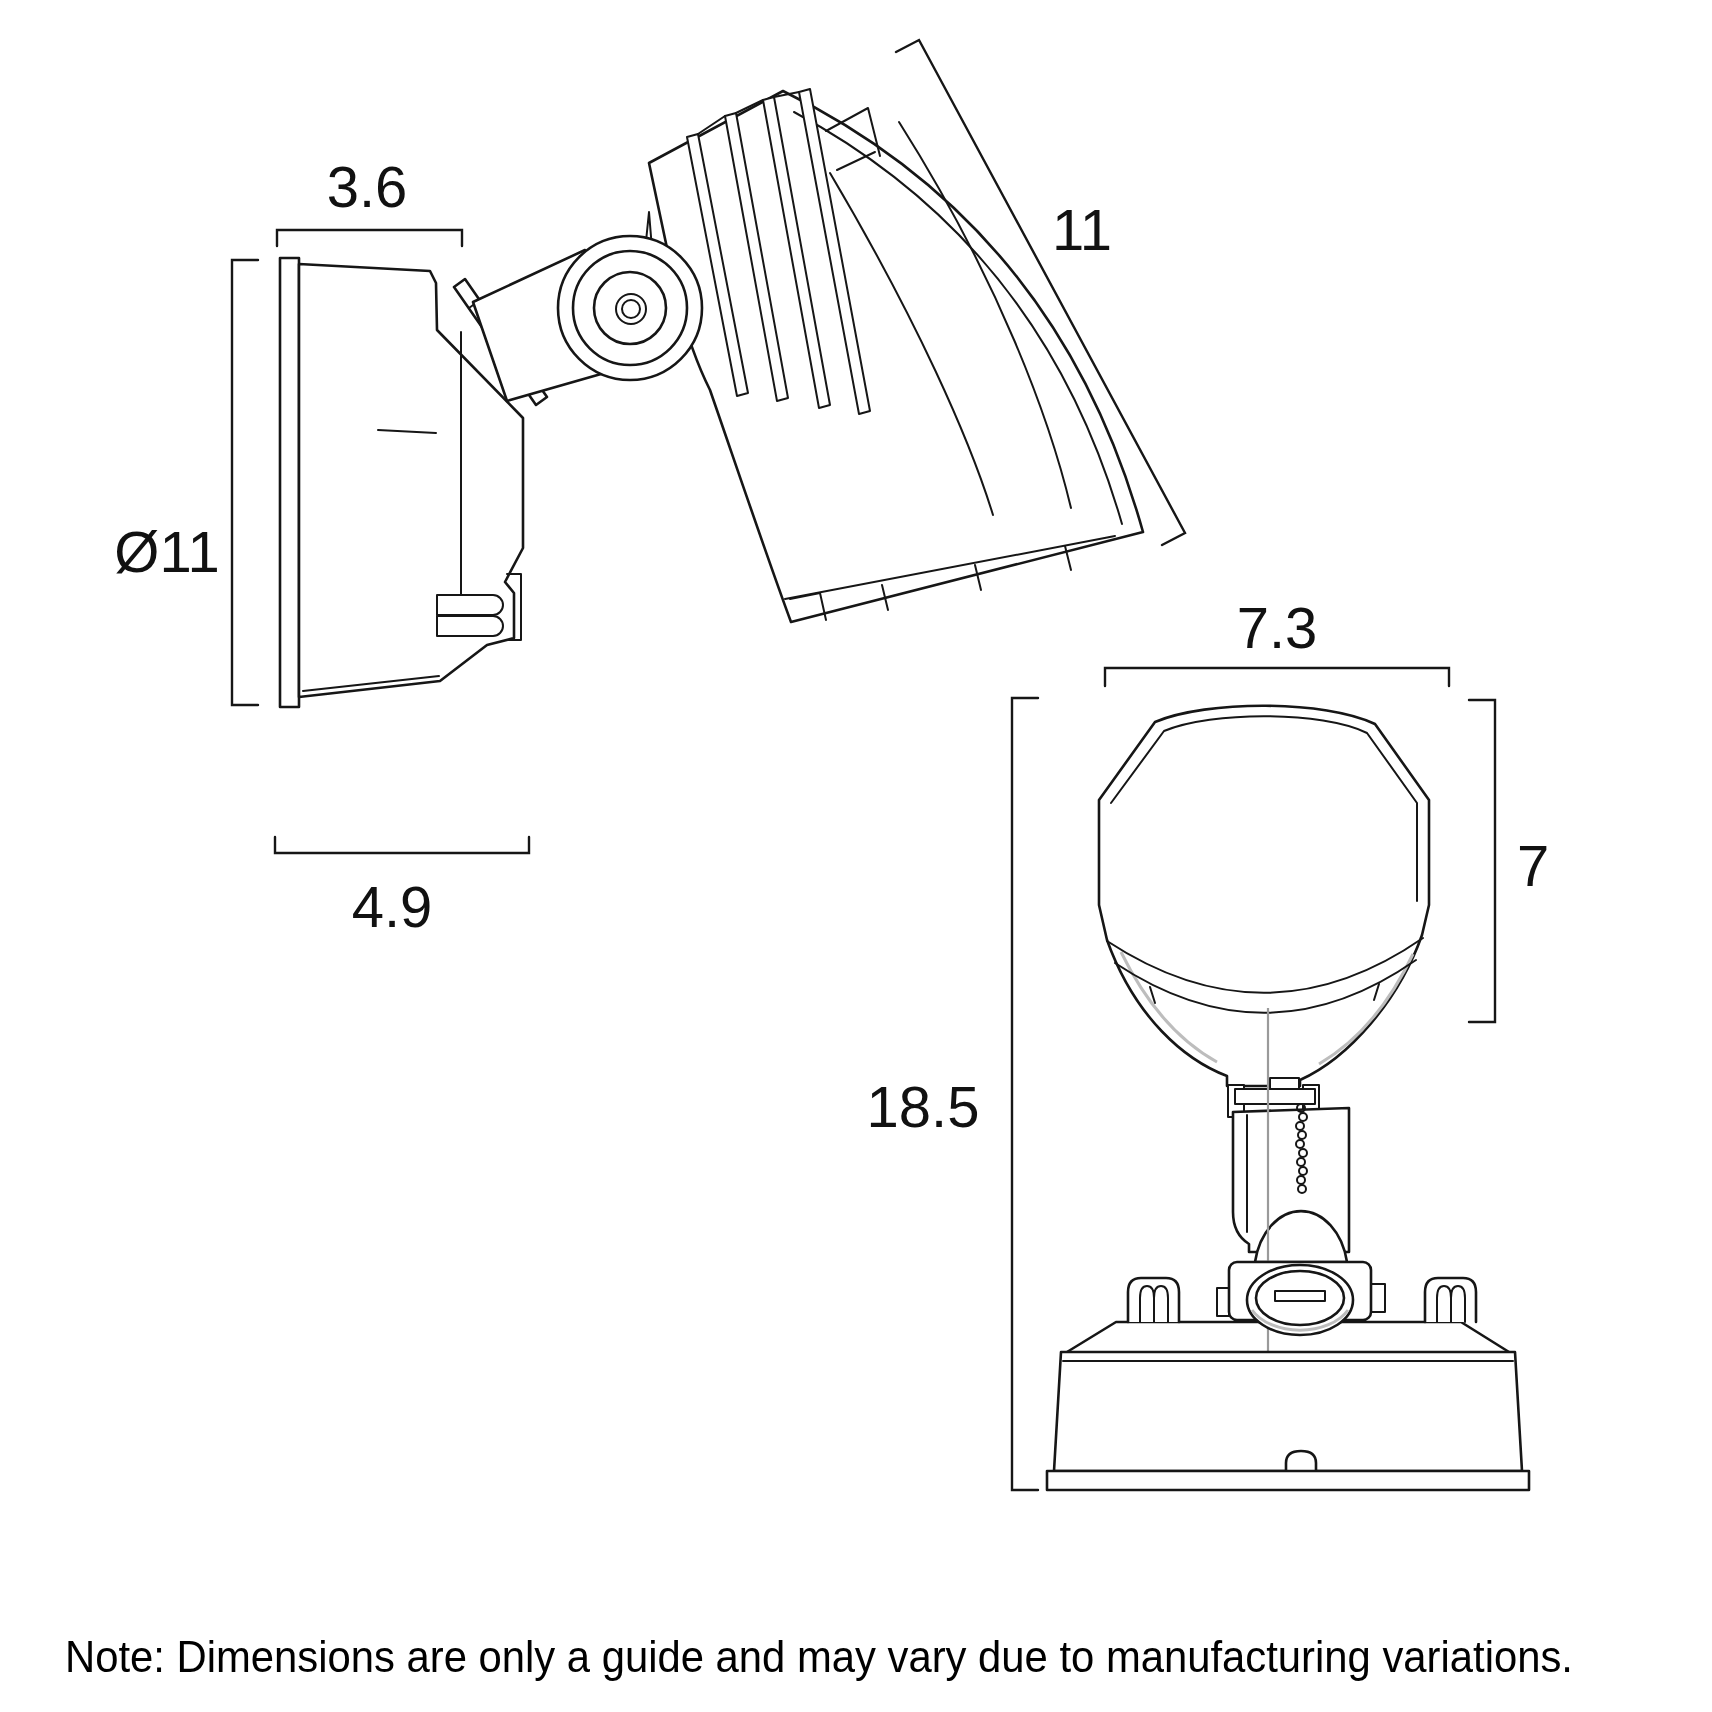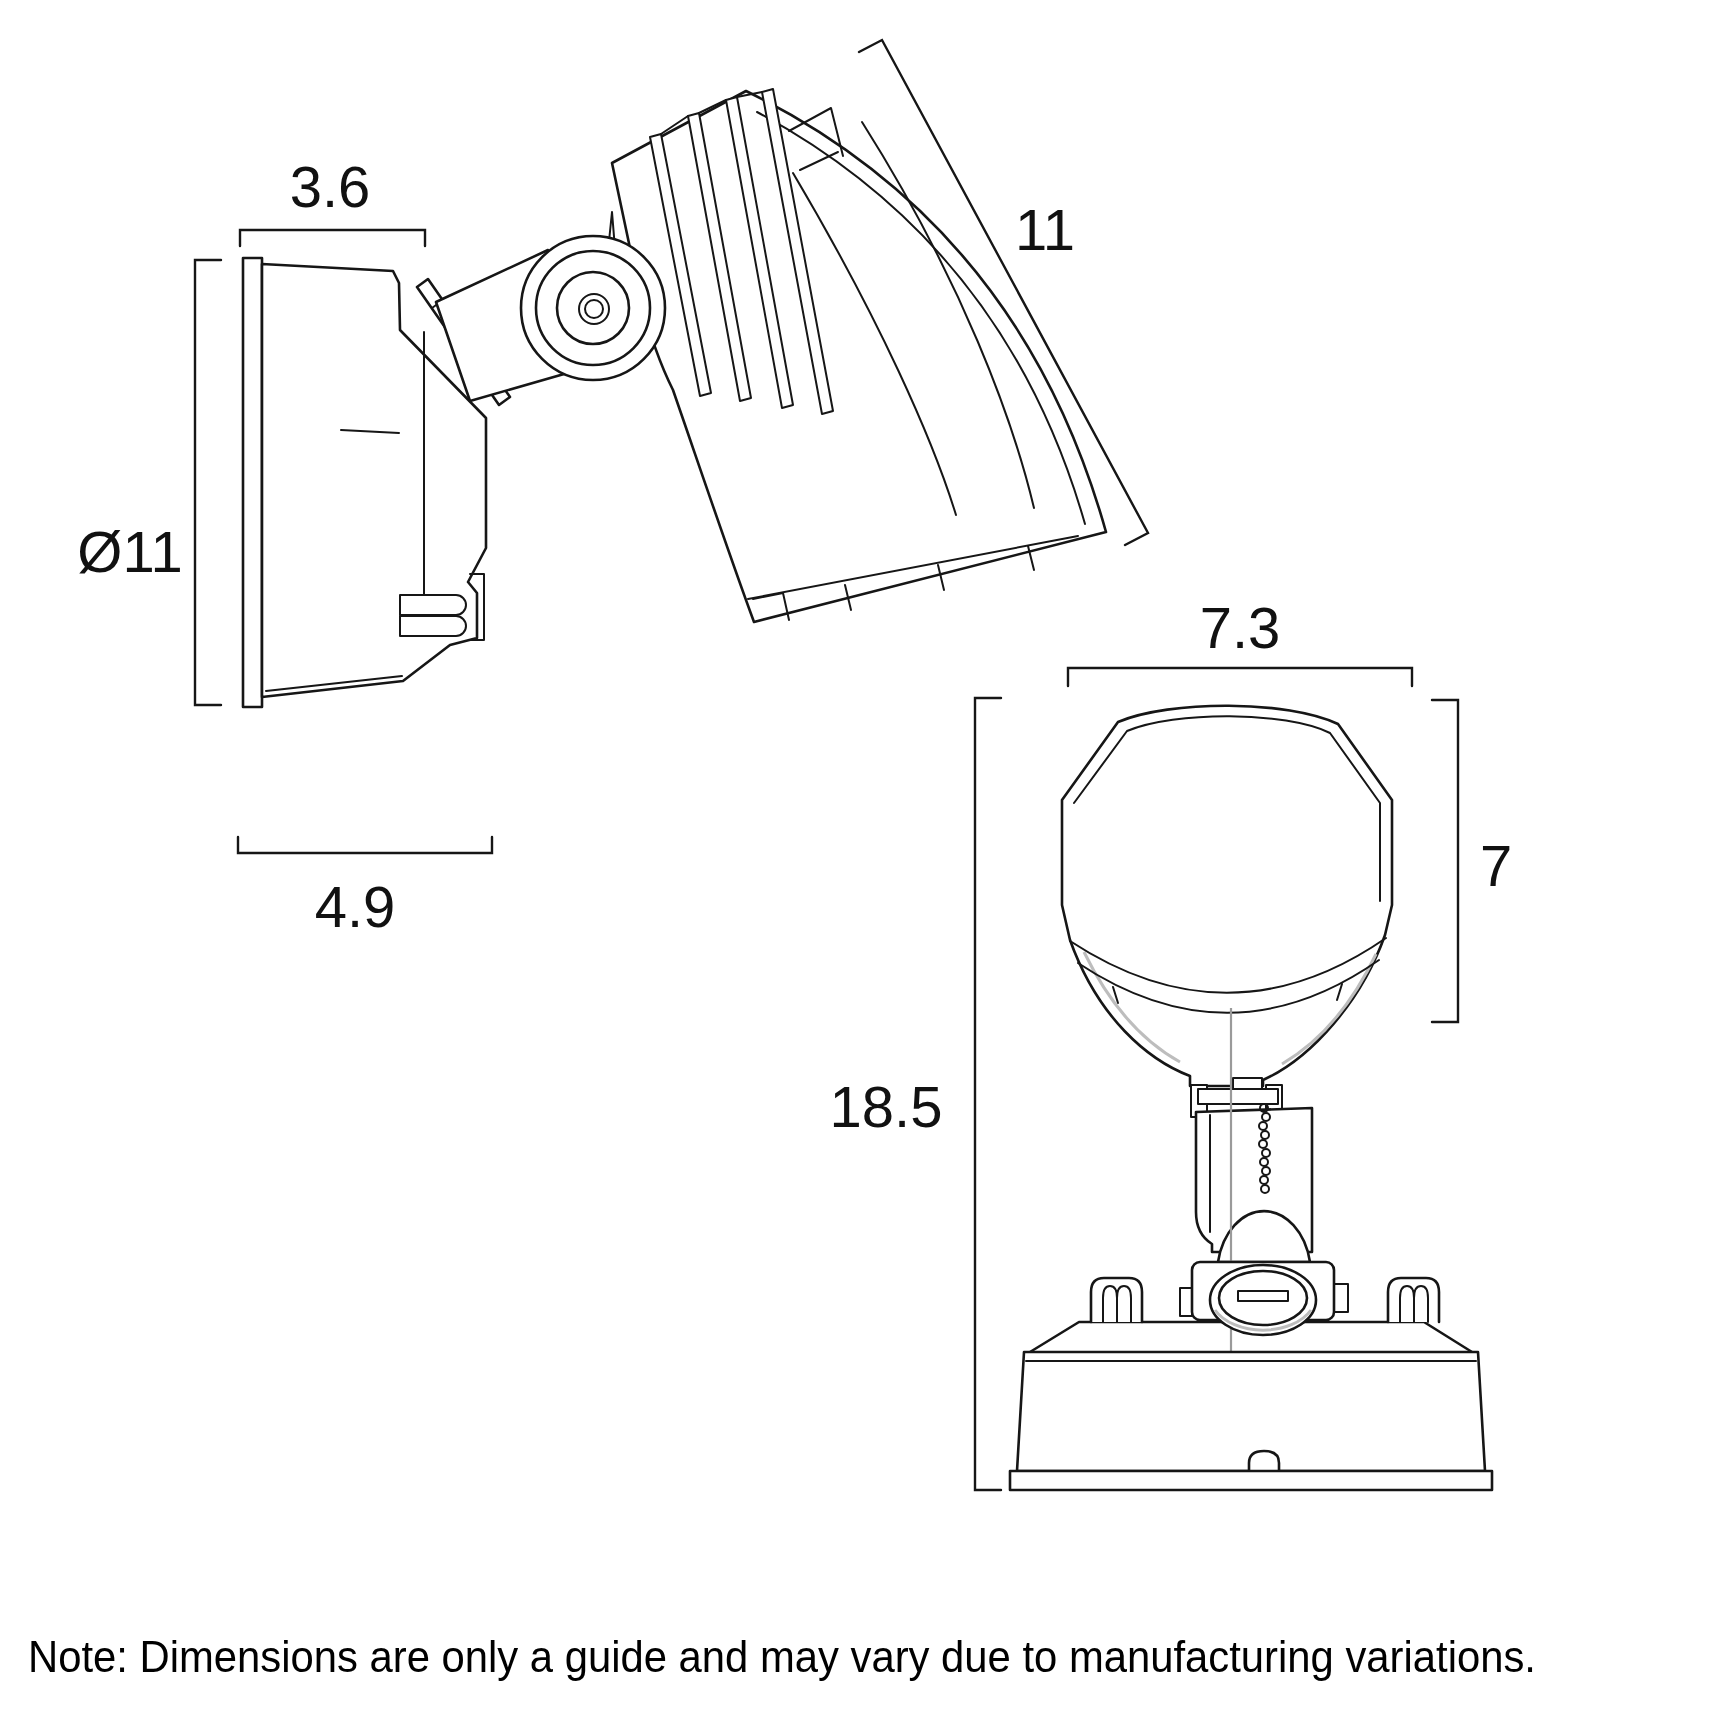--- a/index.html
+++ b/index.html
@@ -2,20 +2,21 @@
 <html><head>
 <meta charset="utf-8">
 <style>
   html,body{margin:0;padding:0;background:#ffffff;}
   .canvas{
     position:relative;
     width:1659px;height:1712px;
     background:#ffffff;
     font-family:"Liberation Sans",sans-serif;
     overflow:hidden;
+    margin-left:37px;
   }
   svg{position:absolute;left:0;top:0;}
   
   .k  {stroke:#161616;stroke-width:2.6;fill:none;stroke-linejoin:round;stroke-linecap:round;}
   .kf {stroke:#161616;stroke-width:2.6;fill:#ffffff;stroke-linejoin:round;stroke-linecap:round;}
   .t  {stroke:#161616;stroke-width:2;fill:none;stroke-linejoin:round;stroke-linecap:round;}
   .tf {stroke:#161616;stroke-width:2;fill:#ffffff;stroke-linejoin:round;stroke-linecap:round;}
   .dim{stroke:#161616;stroke-width:2.4;fill:none;stroke-linecap:round;}
   .cl {stroke:#9a9a9a;stroke-width:2.2;fill:none;}
   .shade{stroke:#bdbdbd;stroke-width:3;fill:none;}

